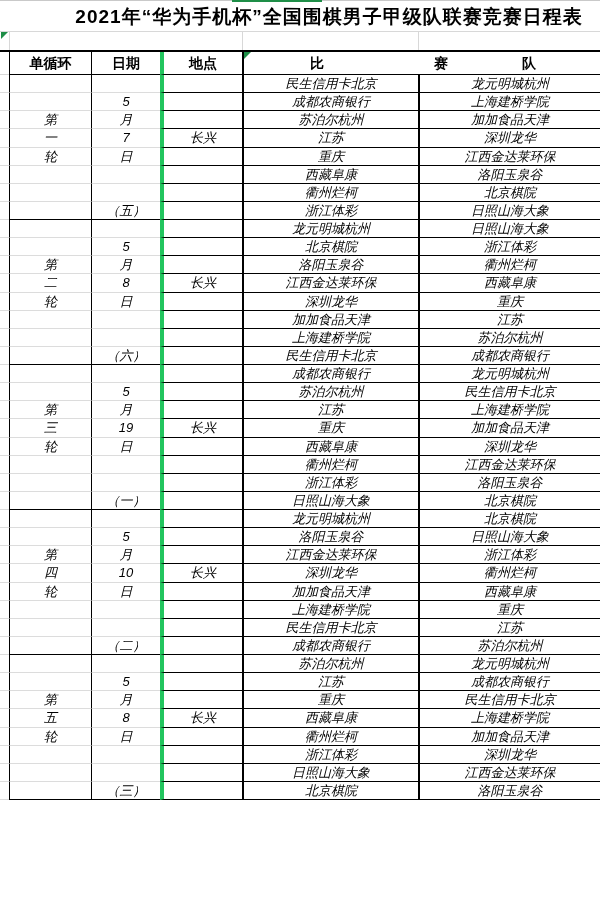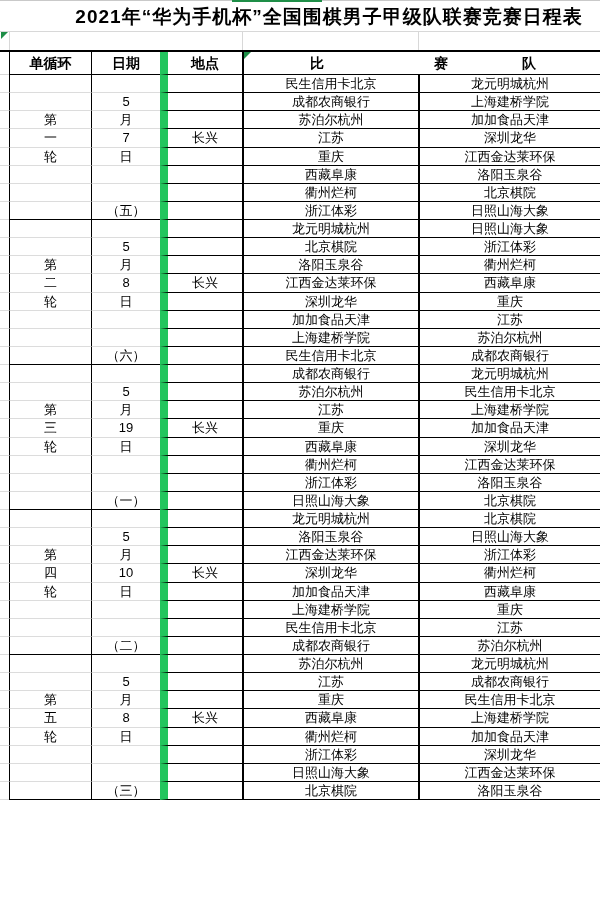--- a/index.html
+++ b/index.html
@@ -28,29 +28,29 @@
     position:absolute;width:0;height:0;
     border-top:7px solid #1e8e47;border-right:7px solid transparent;
   }
   
   .sheet{
     position:absolute;left:0;top:50px;width:600px;height:750px;
     display:flex;flex-direction:column;
   }
   .hrow,.drow{display:flex;width:600px;box-sizing:border-box;}
   .hrow{height:25px;flex:0 0 25px;border-top:2px solid #000;}
-  .drow{flex:1 1 auto;}
+  .drow{flex:1 1 auto;font-style:italic;}
   .cell{
     box-sizing:border-box;display:flex;align-items:center;justify-content:center;
     font-size:13px;line-height:1;white-space:nowrap;overflow:hidden;
   }
   .ca{width:9px;}
   .cb{width:82px;border-left:1.5px solid #000;}
   .cc{width:69px;border-left:1px solid #000;text-align:right;}
-  .cd{width:82px;border-left:8px solid #22c55e;}
+  .cd{width:82px;border-left:4px solid #22c55e;}
   .ce{width:176px;border-left:2px solid #000;}
   .cf{width:182px;border-left:2px solid #000;}
   .cef{width:358px;border-left:2px solid #000;position:relative;}
   
   .hrow .cell{border-bottom:1.5px solid #000;font-size:14px;font-weight:700;}
   .hrow .ca{border-bottom:1px solid #d8d8d8;border-left:none;}
   
   .drow .ca{border-bottom:1px solid #dcdcdc;}
   .drow .cb,.drow .cc{border-bottom:1px solid #dcdcdc;}
   .drow .cd,.drow .ce,.drow .cf{border-bottom:1.5px solid #000;}

